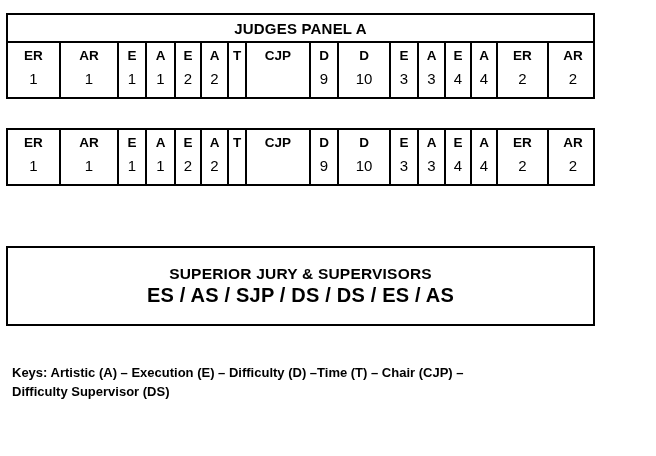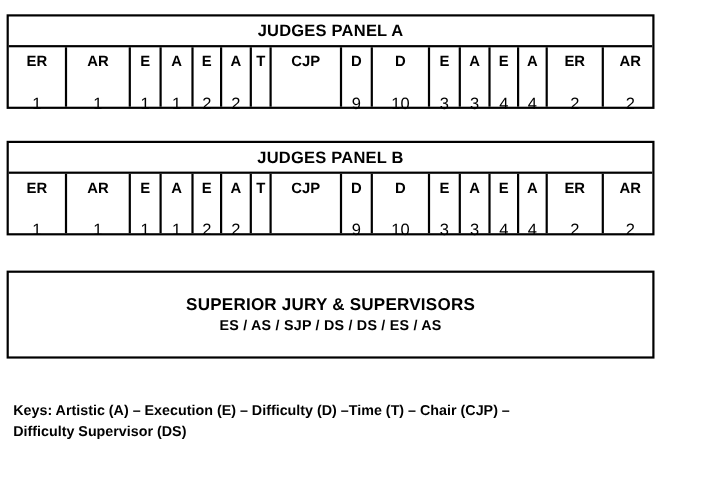--- a/index.html
+++ b/index.html
@@ -52,21 +52,20 @@
   }
 
   .col {
     border-left: 2px solid #000000;
     box-sizing: border-box;
     display: flex;
     flex-direction: column;
     justify-content: flex-start;
     align-items: center;
     padding-top: 3px;
-    gap: 16px;
   }
   .col:first-child { border-left: none; }
 
   .col .code {
     font-weight: bold;
     font-size: 13.5px;
     line-height: 20px;
   }
   .col .num {
     font-weight: normal;
@@ -90,21 +89,21 @@
     align-items: center;
   }
   .jury-title {
     font-weight: bold;
     font-size: 15.5px;
     letter-spacing: 0.2px;
     margin-bottom: 1px;
   }
   .jury-members {
     font-weight: bold;
-    font-size: 13px;
+    font-size: 20px;
     letter-spacing: 0.2px;
     text-align: center;
   }
 
   
   #keys {
     position: absolute;
     left: 12px;
     top: 364px;
     width: 640px;
@@ -183,21 +182,20 @@
           <span class="num">2</span>
         </div>
         <div class="col" style="width: 50px; flex: 0 0 50px;">
           <span class="code">AR</span>
           <span class="num">2</span>
         </div>
       </div>
   </div>
 
   <div class="panel" id="panel-b">
-    <div class="panel-title">JUDGES PANEL B</div>
     <div class="panel-grid">
         <div class="col" style="width: 51px; flex: 0 0 51px;">
           <span class="code">ER</span>
           <span class="num">1</span>
         </div>
         <div class="col" style="width: 58px; flex: 0 0 58px;">
           <span class="code">AR</span>
           <span class="num">1</span>
         </div>
         <div class="col" style="width: 28px; flex: 0 0 28px;">

